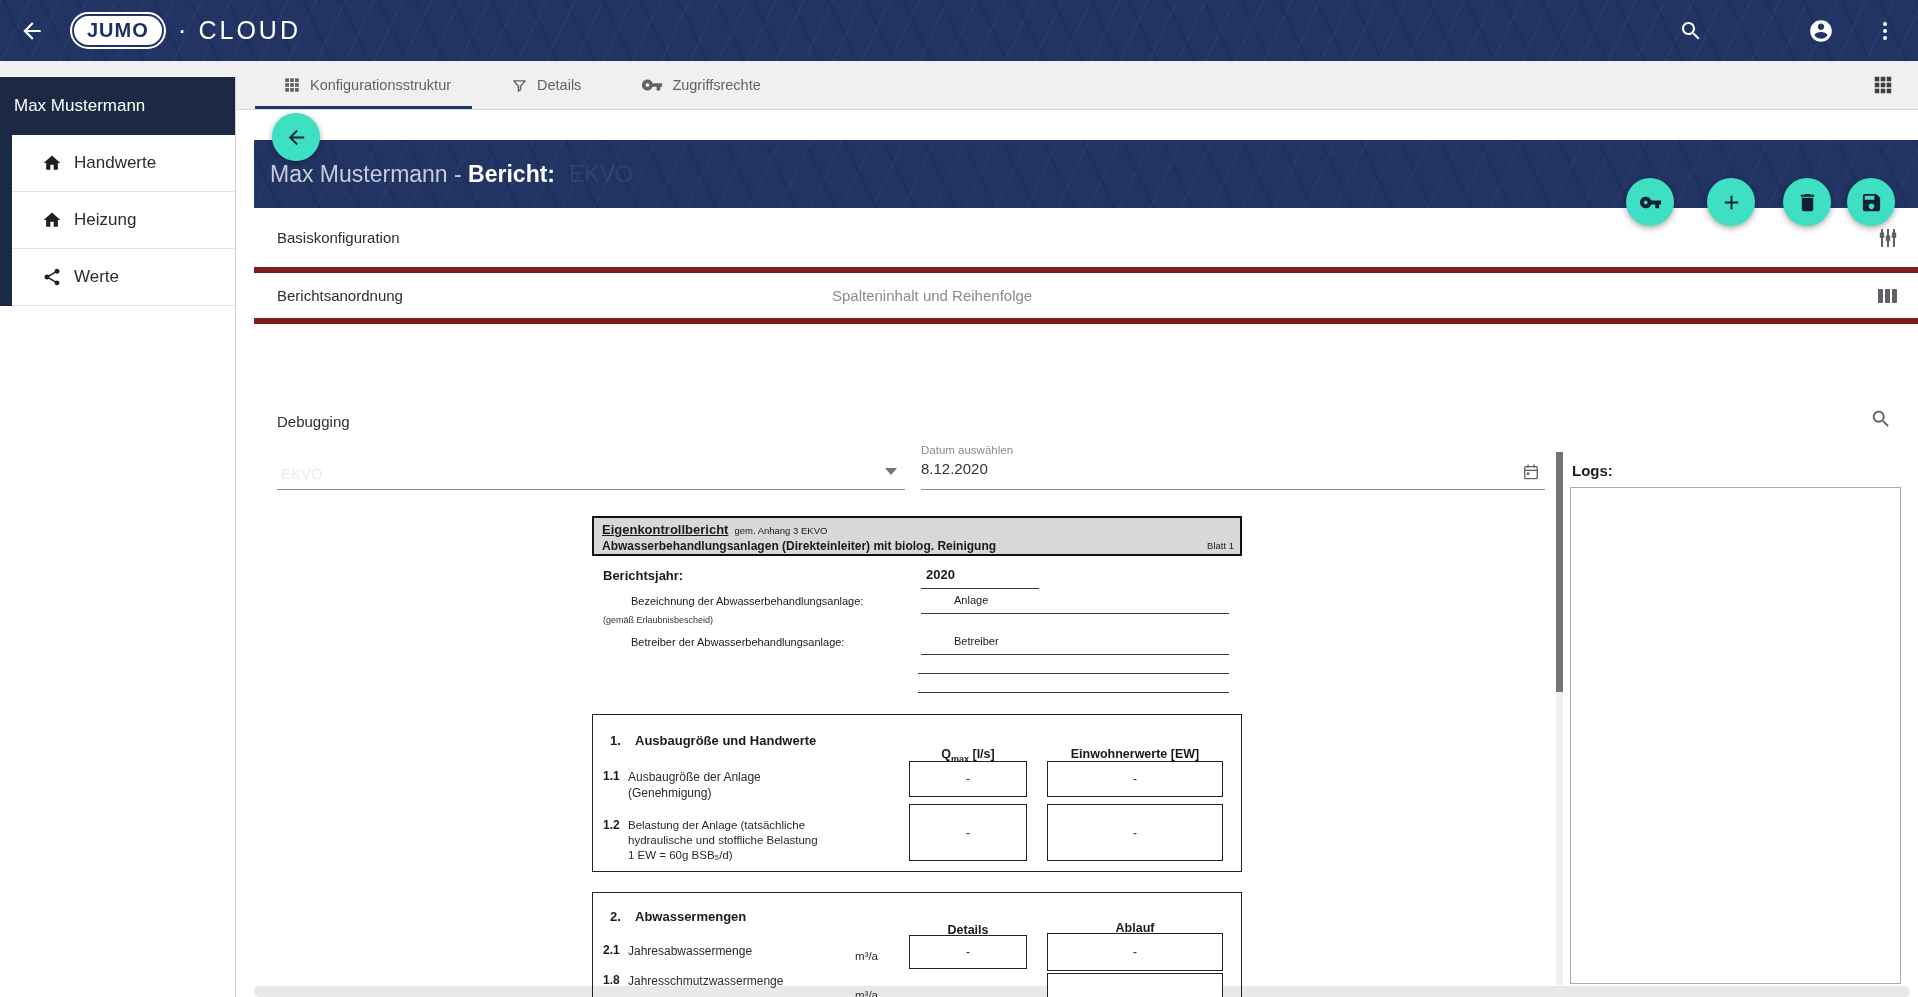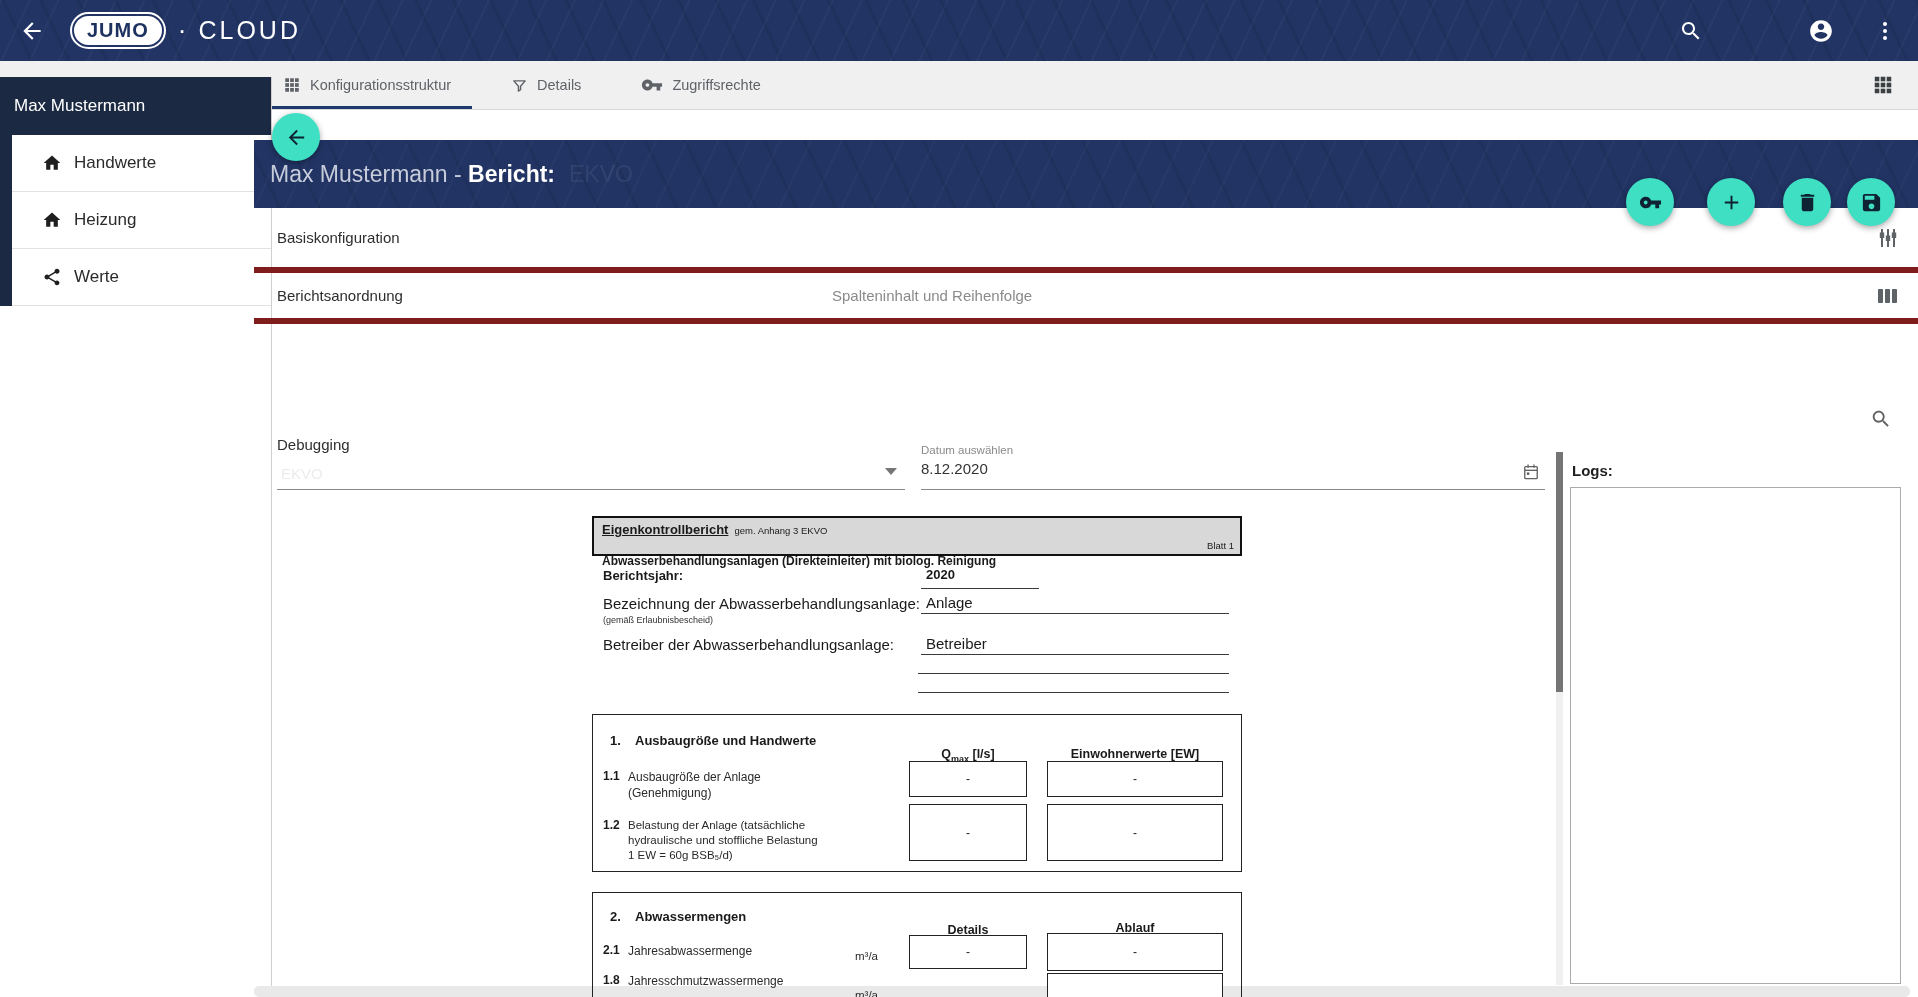--- a/index.html
+++ b/index.html
@@ -30,21 +30,21 @@
   .tb-account { margin-right:38px; }
 
   
   .tabbar { position:absolute; left:0; top:61px; width:1918px; height:49px; background:#F0F0F0; border-bottom:1px solid #D9D9D9; }
   .tabs { position:absolute; left:283px; top:0; height:48px; display:flex; gap:60px; align-items:center; }
   .tab { display:flex; align-items:center; gap:9px; color:#5f6368; font-size:14.5px; cursor:pointer; height:100%; }
   .tab-underline { position:absolute; left:255px; bottom:0; width:217px; height:3px; background:#1E3A6D; }
   .grid-right { position:absolute; right:24px; top:13px; width:22px; height:22px; color:#3C4043; cursor:pointer; }
 
   
-  .sidebar { position:absolute; left:0; top:77px; width:272px; height:920px; background:#fff; border-right:1px solid #CFCFCF; }
+  .sidebar { position:absolute; left:0; top:77px; width:236px; height:920px; background:#fff; border-right:1px solid #CFCFCF; }
   .sidebar-header { height:58px; background:#1B2943; color:#fff; font-size:17px; display:flex; align-items:center; padding-left:14px; }
   .side-nav { border-left:12px solid #1B2943; }
   .side-item { height:57px; border-bottom:1px solid #E2E2E2; display:flex; align-items:center; padding-left:30px; gap:12px; cursor:pointer; color:#2b2b2b; font-size:17px; }
   .side-item .ic { width:20px; height:20px; color:#1f1f1f; }
 
   
   .banner {
     position:absolute; left:254px; top:140px; width:1664px; height:68px;
     background-color:#213464;
     background-image:
@@ -70,21 +70,21 @@
   .rows { position:absolute; left:254px; top:208px; width:1664px; }
   .config-row { position:relative; border-bottom:6px solid #7f1d1d; display:flex; align-items:center; }
   .config-row.r0 { height:65px; }
   .config-row.r1 { height:47px; }
   .config-row.r2 { height:51px; }
   .row-label { margin-left:23px; font-size:15px; color:#2e2e2e; }
   .row-value { position:absolute; left:578px; font-size:15px; color:#8a8a8a; }
   .row-icon  { position:absolute; right:18px; width:24px; height:24px; color:#5f6368; cursor:pointer; }
 
   
-  .debug-title { position:absolute; left:277px; top:436px; font-size:15px; color:#2e2e2e; }
+  .debug-title { position:absolute; left:277px; top:413px; font-size:15px; color:#2e2e2e; }
   .debug-search { position:absolute; left:1870px; top:408px; width:22px; height:22px; color:#616161; cursor:pointer; }
   .select-field { position:absolute; left:277px; top:452px; width:628px; height:38px; border-bottom:1.5px solid #8A8A8A; cursor:pointer; }
   .select-value { position:absolute; left:4px; bottom:7px; font-size:15px; color:#ECECEC; }
   .select-arrow { position:absolute; right:8px; bottom:14px; width:0; height:0;
                   border-left:6px solid transparent; border-right:6px solid transparent; border-top:7px solid #757575; }
   .date-field { position:absolute; left:921px; top:444px; width:624px; height:46px; border-bottom:1.5px solid #8A8A8A; cursor:text; }
   .date-label { font-size:11.5px; color:#8A8A8A; }
   .date-value { font-size:15px; color:#333; margin-top:4px; }
   .cal-icon { position:absolute; right:4px; bottom:7px; width:20px; height:20px; color:#616161; cursor:pointer; }
 
@@ -94,24 +94,24 @@
   .hscroll { position:absolute; left:254px; top:986px; width:1656px; height:11px; background:#E9E9E9; border-radius:5px; }
   .logs-label { position:absolute; left:1572px; top:462px; font-size:15px; font-weight:700; color:#1f1f1f; }
   .logs-box { position:absolute; left:1570px; top:487px; width:331px; height:497px; border:1px solid #ABABAB; background:#fff; }
 
   
   .doc { position:absolute; left:592px; top:516px; width:650px; height:481px; overflow:hidden; color:#1a1a1a; }
   .doc .abs { position:absolute; }
   .doc-header { position:absolute; left:0; top:0; width:650px; height:40px; background:#D8D8D8; border:2px solid #111; padding:2px 8px; }
   .doc-title { font-size:13px; font-weight:700; text-decoration:underline; }
   .doc-title-suffix { font-size:9.5px; margin-left:6px; }
-  .doc-subtitle { font-size:12px; font-weight:700; margin-top:16px; }
+  .doc-subtitle { font-size:12px; font-weight:700; margin-top:1px; }
   .doc-sheet { position:absolute; right:6px; bottom:3px; font-size:9.5px; }
   .f-b13 { font-size:13px; font-weight:700; }
-  .f-r125 { font-size:15px; }
+  .f-r125 { font-size:11px;margin-left:28px; }
   .f-note { font-size:9px; color:#333; }
   .u-line { border-bottom:1.5px solid #3a3a3a; height:0; }
   .sec { position:absolute; left:0; width:650px; border:1.5px solid #222; }
   .sec1 { top:198px; height:158px; }
   .sec2 { top:376px; height:170px; }
   .s-num { position:absolute; font-size:13px; font-weight:700; }
   .s-title { position:absolute; font-size:13px; font-weight:700; }
   .col-head { position:absolute; font-size:12.5px; font-weight:700; text-align:center; }
   .d-cell { position:absolute; border:1.5px solid #222; display:flex; align-items:center; justify-content:center; font-size:12px; background:#fff; }
   .d-rownum { position:absolute; font-size:12px; font-weight:700; }

